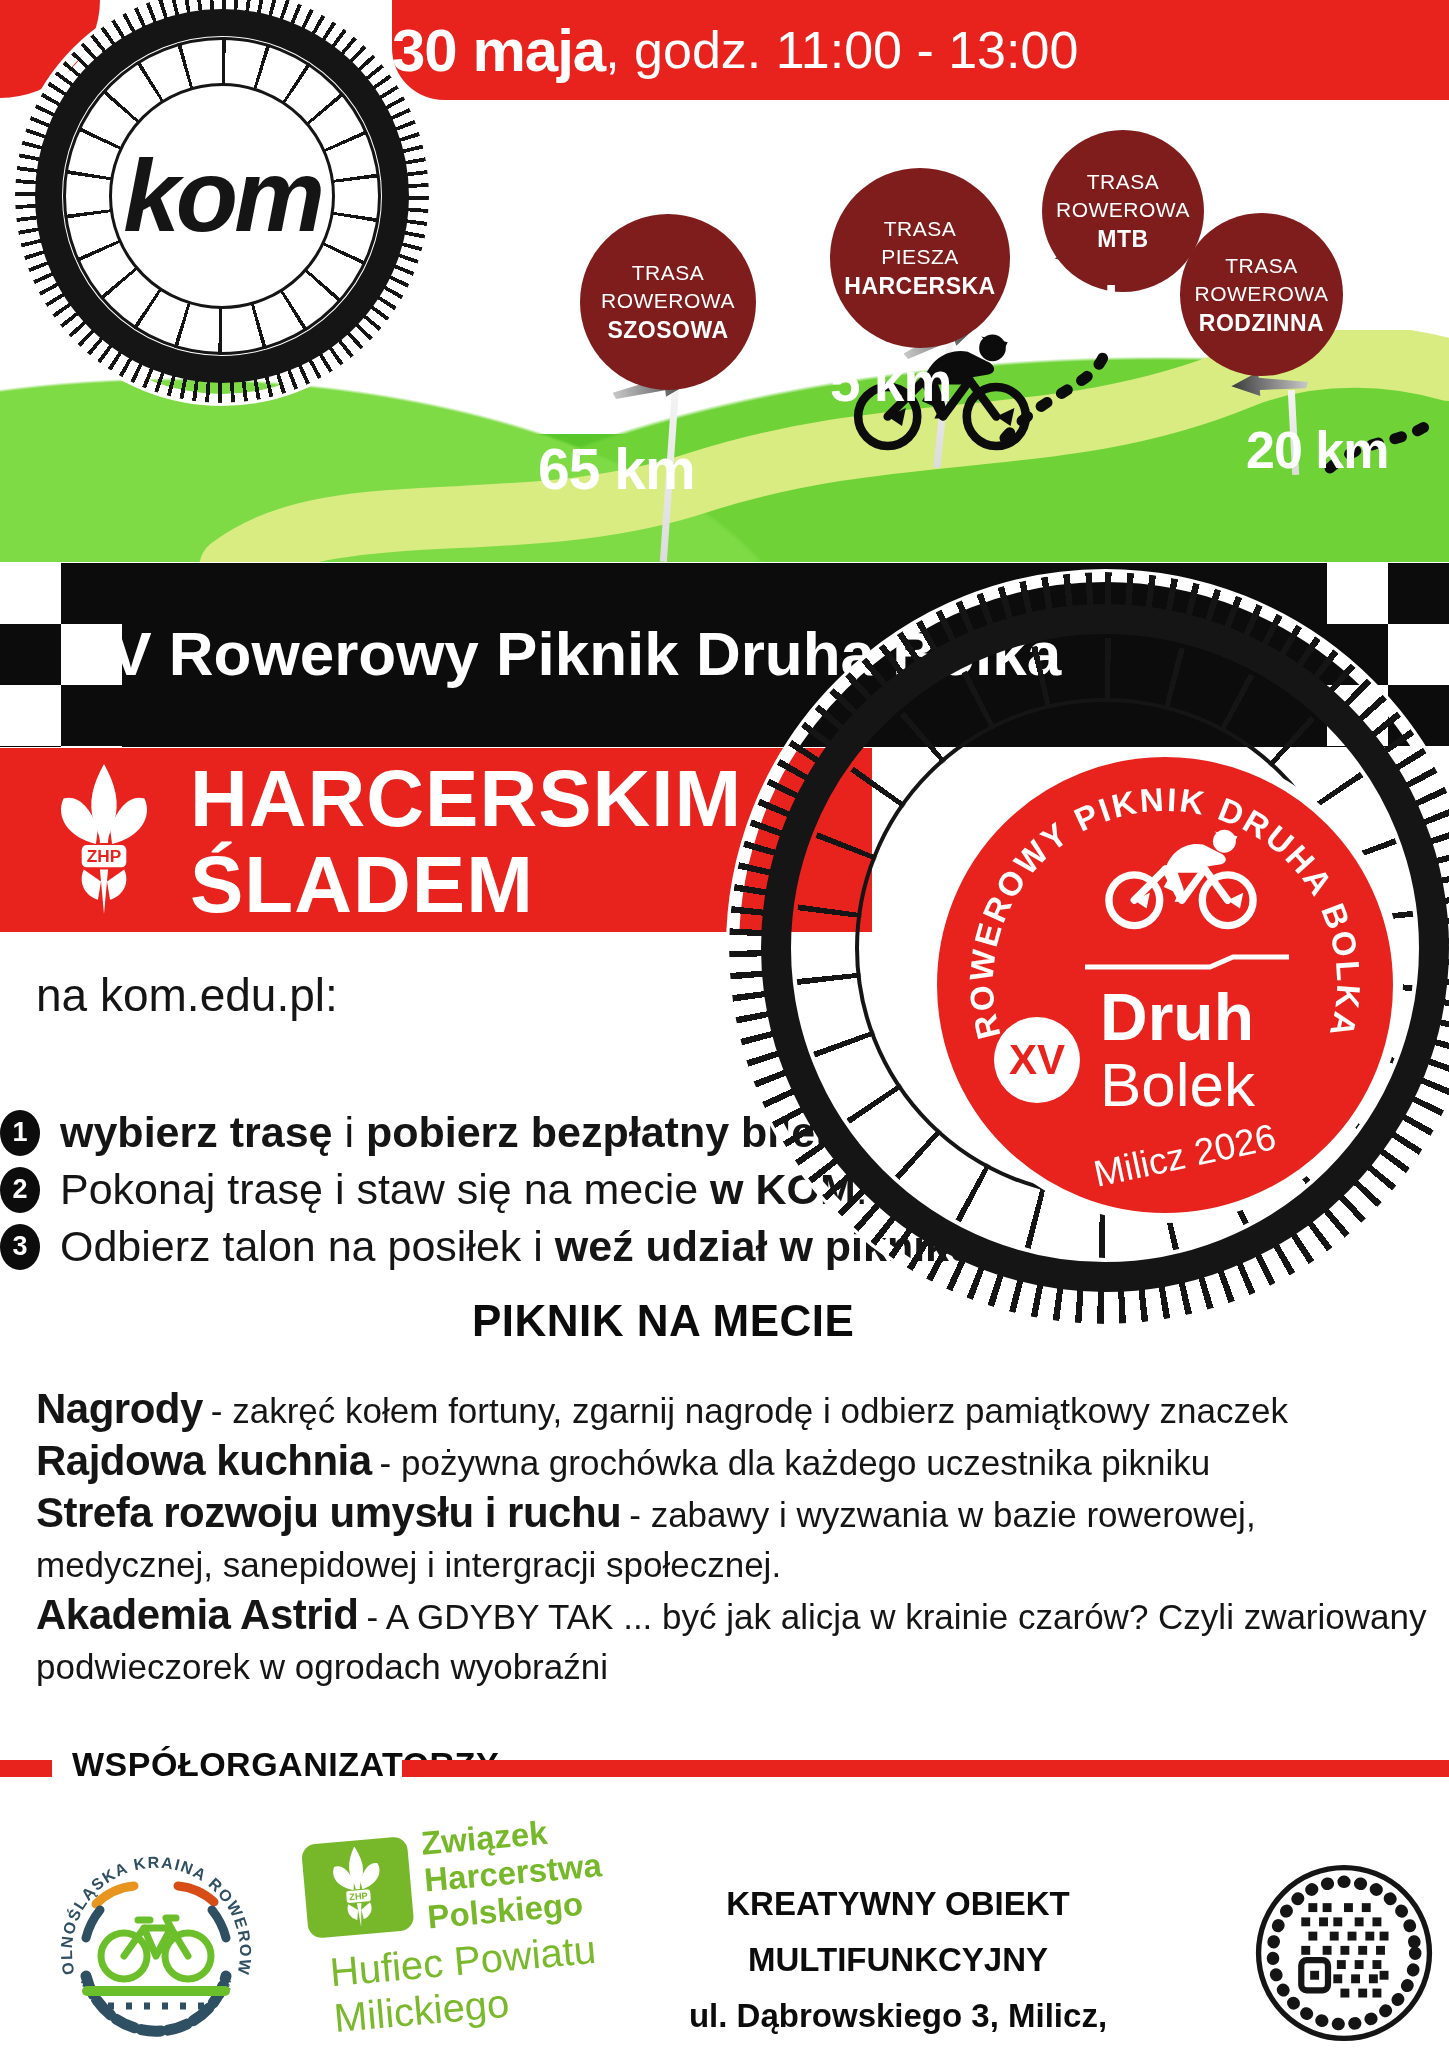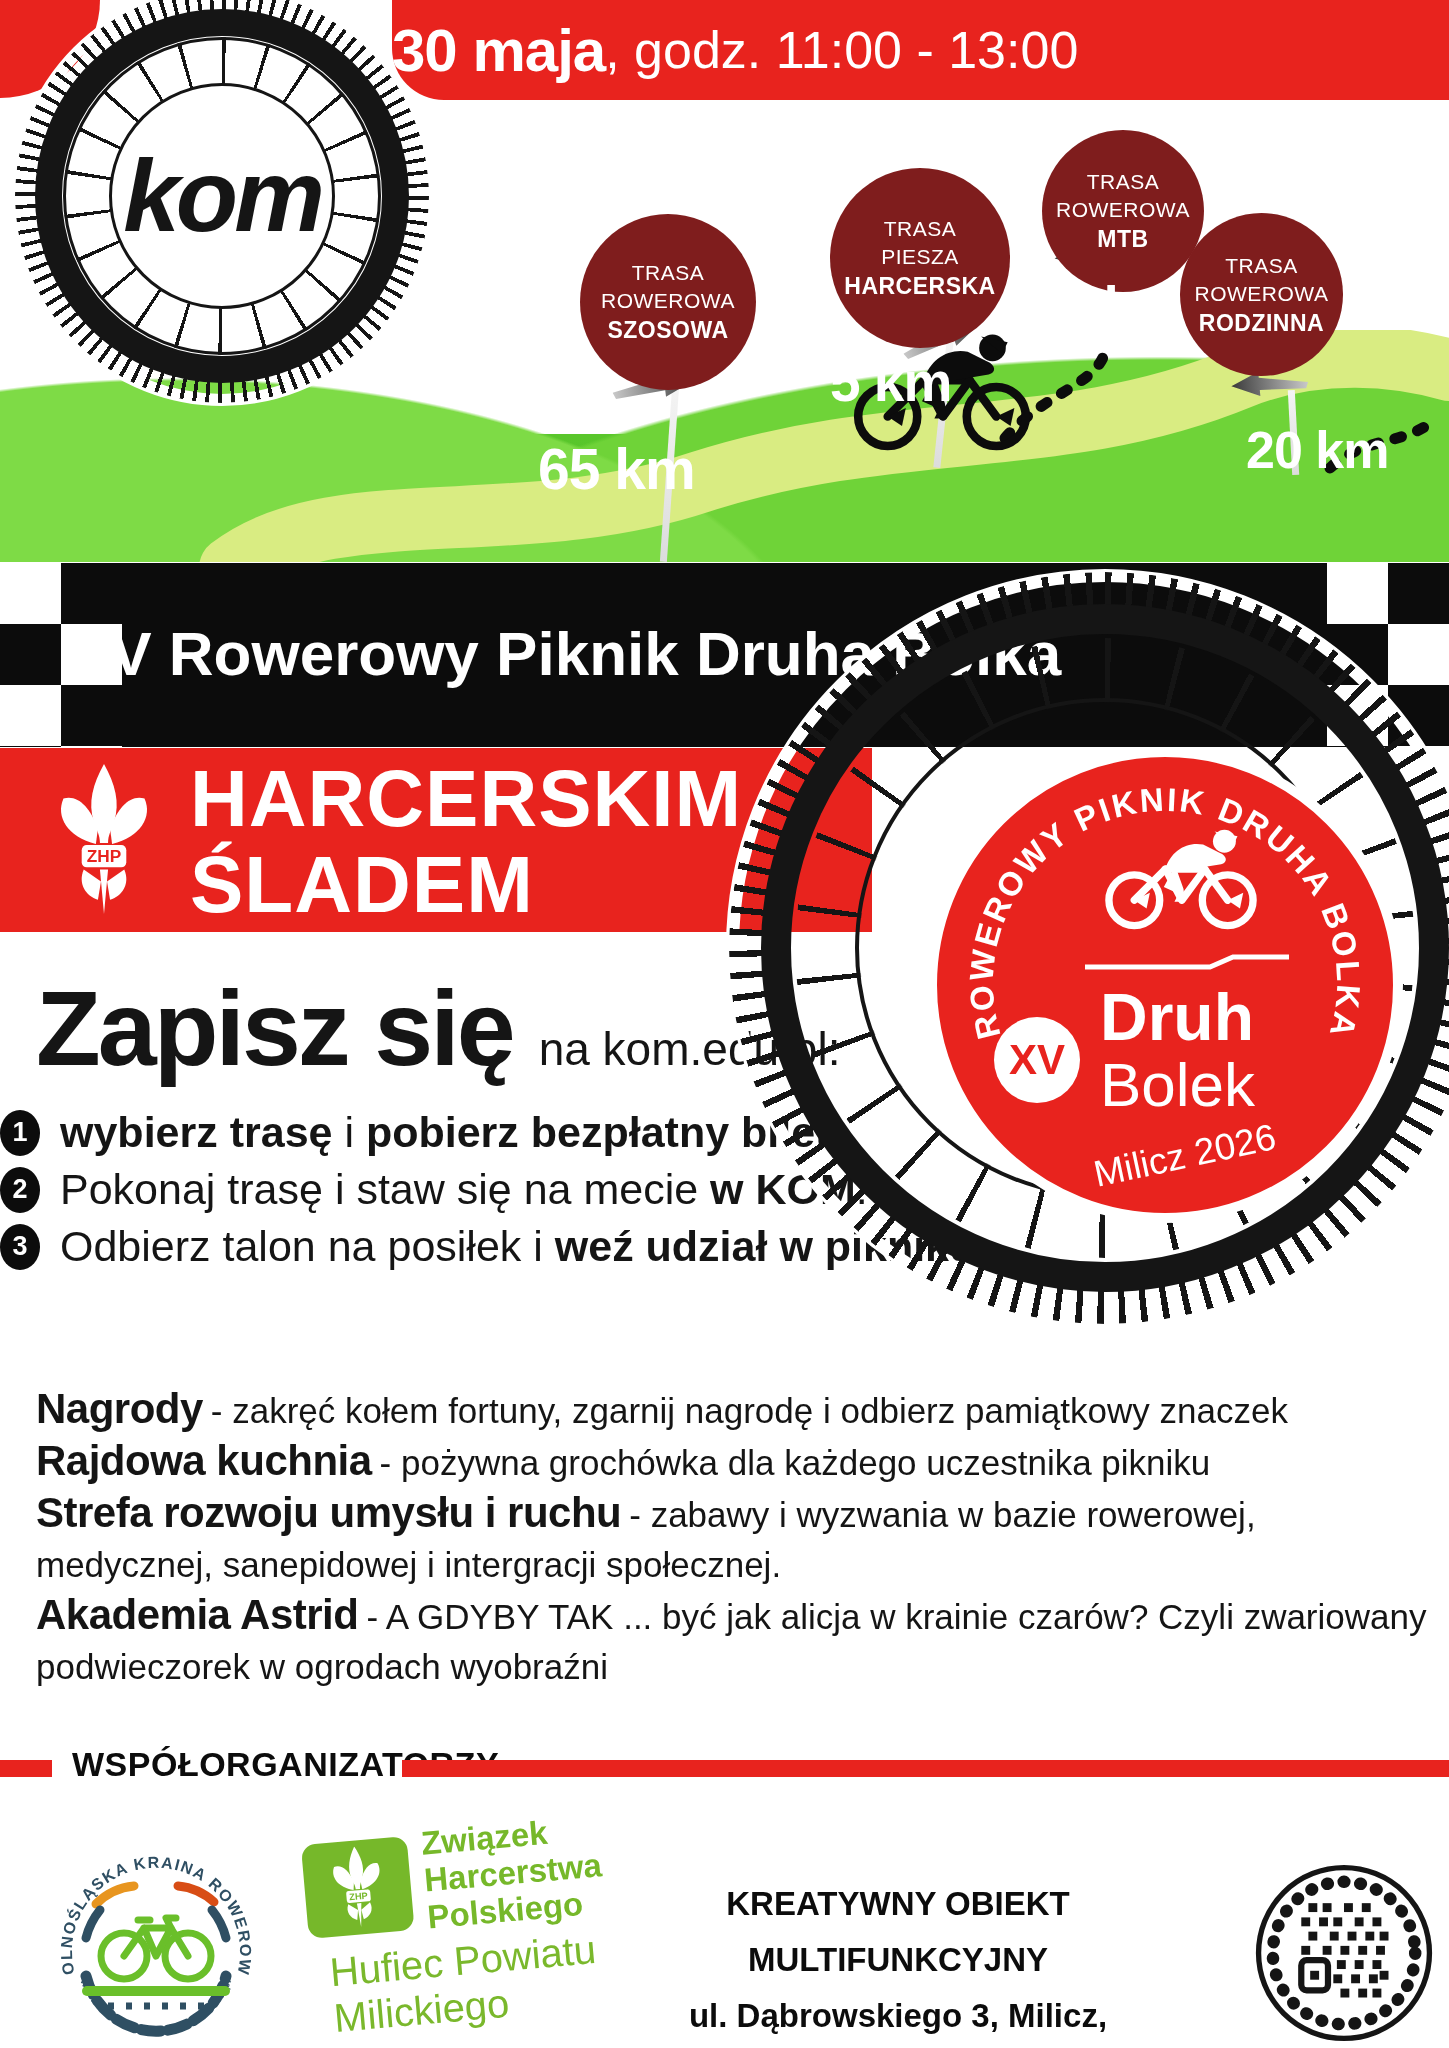--- a/index.html
+++ b/index.html
@@ -259,21 +259,20 @@
     <path d="M30 104 C24 118 32 130 44 134 L47 116 Z"></path>
     <path d="M70 104 C76 118 68 130 56 134 L53 116 Z"></path>
     <path d="M46 104 L50 148 L54 104 Z"></path>
   </svg>
   <div class="abs theme-text">
     <div>HARCERSKIM</div>
     <div>ŚLADEM</div>
   </div>
 
   <div class="abs signup-title-row">
-    <span class="signup-title">Zapisz się</span>
     <span class="signup-sub">na kom.edu.pl:</span>
   </div>
 
   <div class="step step-0">
     <span class="step-badge">1</span>
     <span class="step-text"><span></span><b>wybierz trasę</b><span> i </span><b>pobierz bezpłatny bilet</b><span>.</span></span>
   </div>
   <div class="step step-1">
     <span class="step-badge">2</span>
     <span class="step-text"><span>Pokonaj trasę i staw się na mecie </span><b>w KOM</b><span></span><b></b><span>.</span></span>
@@ -314,20 +313,21 @@
     </svg>
     <svg class="abs badge-divider" viewBox="0 0 204 22">
       <path d="M0 16 H125 L148 6 H204" fill="none" stroke="#fff" stroke-width="5"></path>
     </svg>
     <div class="abs badge-name1">Druh</div>
     <div class="abs badge-name2">Bolek</div>
     <div class="abs xv-circle">XV</div>
     <div class="abs badge-loc">Milicz 2026</div>
   </div>
 
+  <div class="abs schedule-label">PIKNIK NA MECIE</div>
 
   <div class="abs activities">
     <p class="activity"><span class="act-title">Nagrody</span><span class="act-desc">- zakręć kołem fortuny, zgarnij nagrodę i odbierz pamiątkowy znaczek</span></p>
     <p class="activity"><span class="act-title">Rajdowa kuchnia</span><span class="act-desc">- pożywna grochówka dla każdego uczestnika pikniku</span></p>
     <p class="activity"><span class="act-title">Strefa rozwoju umysłu i ruchu</span><span class="act-desc">- zabawy i wyzwania w bazie rowerowej, medycznej, sanepidowej i intergracji społecznej.</span></p>
     <p class="activity"><span class="act-title">Akademia Astrid</span><span class="act-desc">- A GDYBY TAK ... być jak alicja w krainie czarów? Czyli zwariowany podwieczorek w ogrodach wyobraźni</span></p>
   </div>
 
   <div class="abs coorg-bar coorg-bar-left"></div>
   <div class="abs coorg-heading">WSPÓŁORGANIZATORZY</div>

